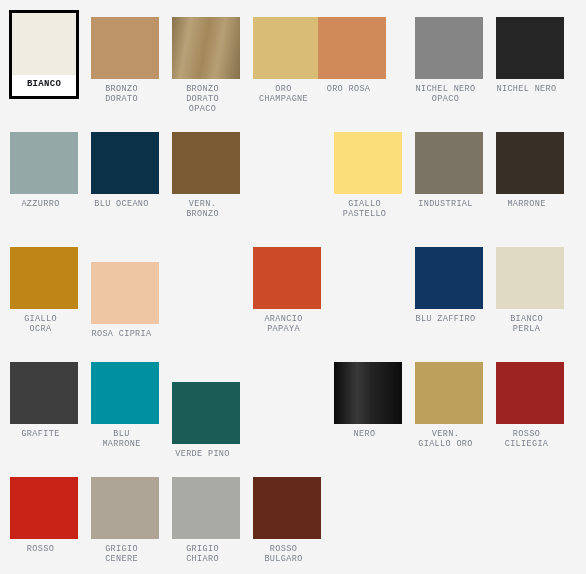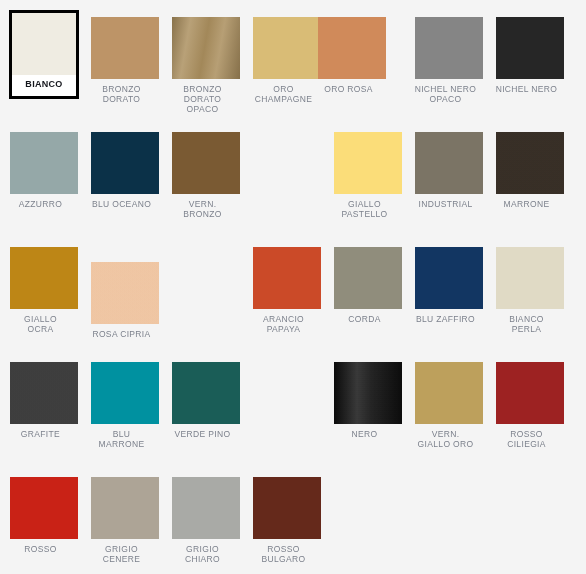--- a/index.html
+++ b/index.html
@@ -17,20 +17,21 @@
   #palette {
     position: relative;
     width: 586px;
     height: 574px;
   }
 
   .swatch-cell {
     position: absolute;
     width: 81px;
     box-sizing: border-box;
+    font-family: Liberation Mono, monospace;
   }
 
   .chip-wrap {
     position: relative;
     width: 68px;
     height: 62px;
     margin: 0 auto 0 10px;
   }
 
   .chip {
@@ -208,26 +209,20 @@
       </div>
       <div class="caption">ROSA CIPRIA</div>
     </div>
     <div class="swatch-cell" style="left: 243px; top: 247px;">
       <div class="chip-wrap">
         <div class="chip " style="background: rgb(203, 74, 40);"></div>
       </div>
       <div class="caption">ARANCIO
 PAPAYA</div>
     </div>
-    <div class="swatch-cell" style="left: 324px; top: 247px;">
-      <div class="chip-wrap">
-        <div class="chip " style="background: rgb(144, 141, 124);"></div>
-      </div>
-      <div class="caption">CORDA</div>
-    </div>
     <div class="swatch-cell" style="left: 405px; top: 247px;">
       <div class="chip-wrap">
         <div class="chip " style="background: rgb(18, 54, 98);"></div>
       </div>
       <div class="caption">BLU ZAFFIRO</div>
     </div>
     <div class="swatch-cell" style="left: 486px; top: 247px;">
       <div class="chip-wrap">
         <div class="chip " style="background: rgb(224, 218, 197);"></div>
       </div>
@@ -240,21 +235,21 @@
       </div>
       <div class="caption">GRAFITE</div>
     </div>
     <div class="swatch-cell" style="left: 81px; top: 362px;">
       <div class="chip-wrap">
         <div class="chip " style="background: rgb(0, 145, 160);"></div>
       </div>
       <div class="caption">BLU
 MARRONE</div>
     </div>
-    <div class="swatch-cell" style="left: 162px; top: 362px;">
+    <div class="swatch-cell" style="left: 162px; top: 382px;">
       <div class="chip-wrap">
         <div class="chip " style="background: rgb(26, 93, 87);"></div>
       </div>
       <div class="caption">VERDE PINO</div>
     </div>
     <div class="swatch-cell" style="left: 324px; top: 362px;">
       <div class="chip-wrap">
         <div class="chip tex-sheen" style="background: rgb(22, 22, 22);"></div>
       </div>
       <div class="caption">NERO</div>

